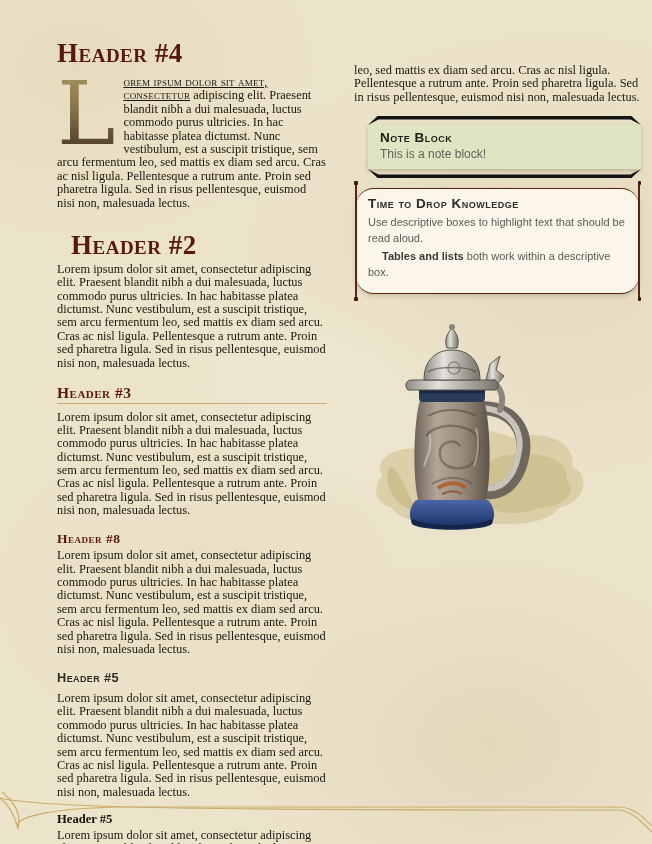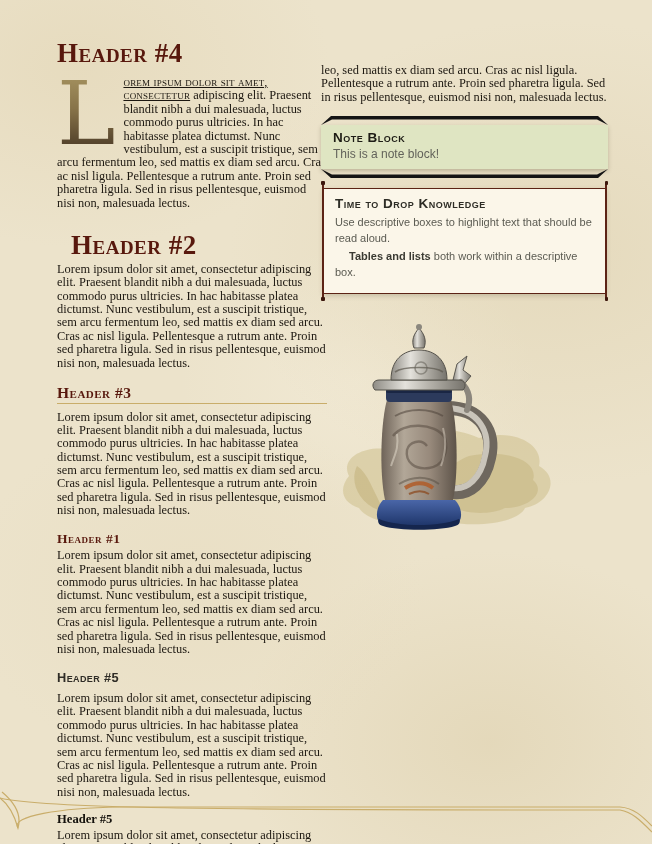--- a/index.html
+++ b/index.html
@@ -9,45 +9,45 @@
     background:
       radial-gradient(420px 300px at 12% 8%, rgba(226,213,180,.55), rgba(226,213,180,0) 60%),
       radial-gradient(500px 360px at 85% 30%, rgba(222,209,175,.5), rgba(222,209,175,0) 65%),
       radial-gradient(380px 300px at 30% 70%, rgba(231,220,192,.6), rgba(231,220,192,0) 60%),
       radial-gradient(420px 320px at 75% 88%, rgba(220,206,170,.5), rgba(220,206,170,0) 60%),
       radial-gradient(300px 220px at 55% 45%, rgba(245,238,220,.5), rgba(245,238,220,0) 60%),
       #ECE3CB;
   }
   .col{position:absolute;top:40px;color:#1c1710;}
   .col1{left:57px;width:270px;}
-  .col2{left:321px;width:287px;}
+  .col2{left:354px;width:287px;}
   p.body{font-size:12.4px;line-height:1.08;margin:0 0 9px 0;text-align:left;}
   h1.hb,h2.hb,h3.hb,h4.hb{font-family:"Liberation Serif",serif;font-variant:small-caps;color:#58180D;letter-spacing:.5px;font-weight:700;}
   h1.hb{font-size:27px;margin:0 0 9px 0;line-height:1;}
   h2.hb{font-size:27px;margin:13px 0 4px 14px;line-height:1;}
   h3.hb{font-size:15.5px;margin:15px 0 7px 0;line-height:1;border-bottom:1.6px solid #C9AD6A;padding-bottom:2px;}
   h4.hb{font-size:13.5px;margin:14px 0 4px 0;line-height:1;}
   h5.hb{font-family:"Liberation Sans",sans-serif;font-variant:small-caps;font-weight:700;color:#2f2c26;font-size:12.8px;letter-spacing:.4px;margin:16px 0 7px 0;line-height:1;}
   h6.hb{font-family:"Liberation Serif",serif;font-weight:700;color:#14110c;font-size:12.6px;margin:14px 0 2px 0;line-height:1.1;}
   .dropcap{
     float:left;font-family:"DejaVu Serif",serif;font-size:88px;line-height:.78;
     padding:4px 8px 0 0;font-weight:400;
     background:linear-gradient(180deg,#a3905e 0%,#877349 45%,#4e3d28 100%);
     -webkit-background-clip:text;background-clip:text;color:transparent;
   }
   .smallcaps-lead{font-variant:small-caps;letter-spacing:.2px;text-decoration:underline;}
   
-  .noteblock{margin:12px 0 10px 0;position:relative;}
+  .noteblock{margin:12px 0 10px 14px;position:relative;}
   .notebar{display:block;width:100%;height:9px;}
   .notebody{background:#DFE5C2;padding:5px 12px 7px 12px;box-shadow:0 2px 4px rgba(60,50,20,.25);}
   .notetitle{font-family:"Liberation Sans",sans-serif;font-variant:small-caps;font-weight:700;font-size:13.5px;letter-spacing:.5px;color:#1d1c15;margin:0 0 2px 0;}
   .notetext{font-family:"Liberation Sans",sans-serif;font-size:12px;color:#62625a;margin:0;line-height:1.25;}
   
   .descbox{position:relative;background:#FBF6E9;border-top:1.5px solid #5c2315;border-bottom:1.5px solid #5c2315;
-    padding:7px 12px 10px 12px;margin:10px 2px 0 2px;box-shadow:0 2px 5px rgba(60,50,20,.2);}
+    padding:7px 12px 10px 12px;margin:10px 2px 0 2px;box-shadow:0 2px 5px rgba(60,50,20,.2);border-radius:18px;}
   .descbox .vline{position:absolute;top:-5px;bottom:-5px;width:1.6px;background:#5c2315;}
   .descbox .vline.l{left:-1px;} .descbox .vline.r{right:-1px;}
   .descbox .dot{position:absolute;width:3.5px;height:3.5px;background:#3c170c;border-radius:1px;}
   .descbox .dot.tl{left:-2px;top:-8px;} .descbox .dot.tr{right:-2px;top:-8px;}
   .descbox .dot.bl{left:-2px;bottom:-8px;} .descbox .dot.br{right:-2px;bottom:-8px;}
   .desctitle{font-family:"Liberation Sans",sans-serif;font-variant:small-caps;font-weight:700;font-size:13.5px;letter-spacing:.5px;color:#2e2d26;margin:0 0 4px 0;}
   .desctext{font-family:"Liberation Sans",sans-serif;font-size:11px;color:#5b5b52;margin:0 0 2px 0;line-height:1.45;}
   .desctext.indent{text-indent:14px;margin-top:2px;}
   .desctext b{color:#3a3a32;text-align:center;}
   .stein-wrap{position:relative;margin:22px 0 0 8px;width:240px;height:215px;}
@@ -61,21 +61,21 @@
   <div class="col col1">
     <h1 class="hb">Header #4</h1>
     <p class="body">
       <span class="dropcap">L</span><span class="smallcaps-lead">orem ipsum dolor sit amet, consectetur</span><span> adipiscing elit. Praesent blandit nibh a dui malesuada, luctus commodo purus ultricies. In hac habitasse platea dictumst. Nunc vestibulum, est a suscipit tristique, sem arcu fermentum leo, sed mattis ex diam sed arcu. Cras ac nisl ligula. Pellentesque a rutrum ante. Proin sed pharetra ligula. Sed in risus pellentesque, euismod nisi non, malesuada lectus.</span>
     </p>
     <div style="clear:both"></div>
     <h2 class="hb">Header #2</h2>
     <p class="body">Lorem ipsum dolor sit amet, consectetur adipiscing elit. Praesent blandit nibh a dui malesuada, luctus commodo purus ultricies. In hac habitasse platea dictumst. Nunc vestibulum, est a suscipit tristique, sem arcu fermentum leo, sed mattis ex diam sed arcu. Cras ac nisl ligula. Pellentesque a rutrum ante. Proin sed pharetra ligula. Sed in risus pellentesque, euismod nisi non, malesuada lectus.</p>
     <h3 class="hb">Header #3</h3>
     <p class="body">Lorem ipsum dolor sit amet, consectetur adipiscing elit. Praesent blandit nibh a dui malesuada, luctus commodo purus ultricies. In hac habitasse platea dictumst. Nunc vestibulum, est a suscipit tristique, sem arcu fermentum leo, sed mattis ex diam sed arcu. Cras ac nisl ligula. Pellentesque a rutrum ante. Proin sed pharetra ligula. Sed in risus pellentesque, euismod nisi non, malesuada lectus.</p>
-    <h4 class="hb">Header #1</h4>
+    <h4 class="hb">Header #8</h4>
     <p class="body">Lorem ipsum dolor sit amet, consectetur adipiscing elit. Praesent blandit nibh a dui malesuada, luctus commodo purus ultricies. In hac habitasse platea dictumst. Nunc vestibulum, est a suscipit tristique, sem arcu fermentum leo, sed mattis ex diam sed arcu. Cras ac nisl ligula. Pellentesque a rutrum ante. Proin sed pharetra ligula. Sed in risus pellentesque, euismod nisi non, malesuada lectus.</p>
     <h5 class="hb">Header #5</h5>
     <p class="body">Lorem ipsum dolor sit amet, consectetur adipiscing elit. Praesent blandit nibh a dui malesuada, luctus commodo purus ultricies. In hac habitasse platea dictumst. Nunc vestibulum, est a suscipit tristique, sem arcu fermentum leo, sed mattis ex diam sed arcu. Cras ac nisl ligula. Pellentesque a rutrum ante. Proin sed pharetra ligula. Sed in risus pellentesque, euismod nisi non, malesuada lectus.</p>
     <h6 class="hb">Header #5</h6>
     <p class="body">Lorem ipsum dolor sit amet, consectetur adipiscing elit. Praesent blandit nibh a dui malesuada, luctus commodo purus ultricies. In hac habitasse platea dictumst. Nunc vestibulum, est a suscipit tristique, sem arcu fermentum</p>
   </div>
 
   <div class="col col2">
     <p class="body" style="margin-top:24px">leo, sed mattis ex diam sed arcu. Cras ac nisl ligula. Pellentesque a rutrum ante. Proin sed pharetra ligula. Sed in risus pellentesque, euismod nisi non, malesuada lectus.</p>
 

